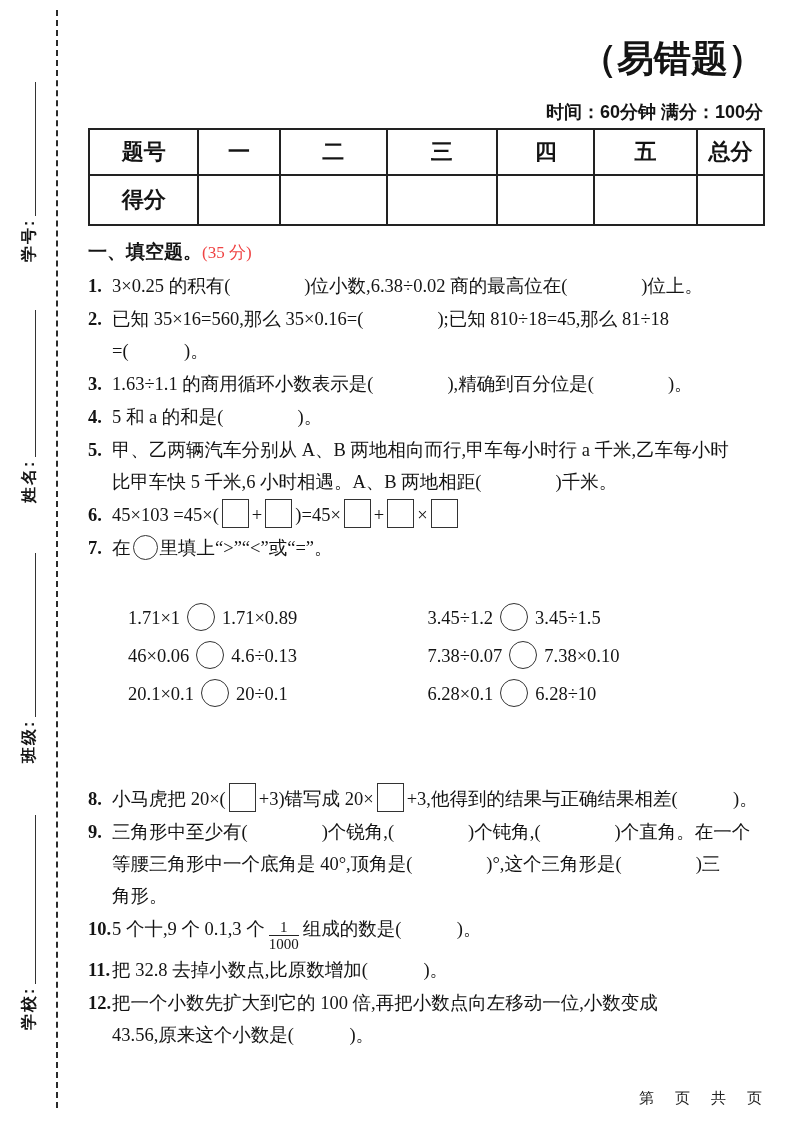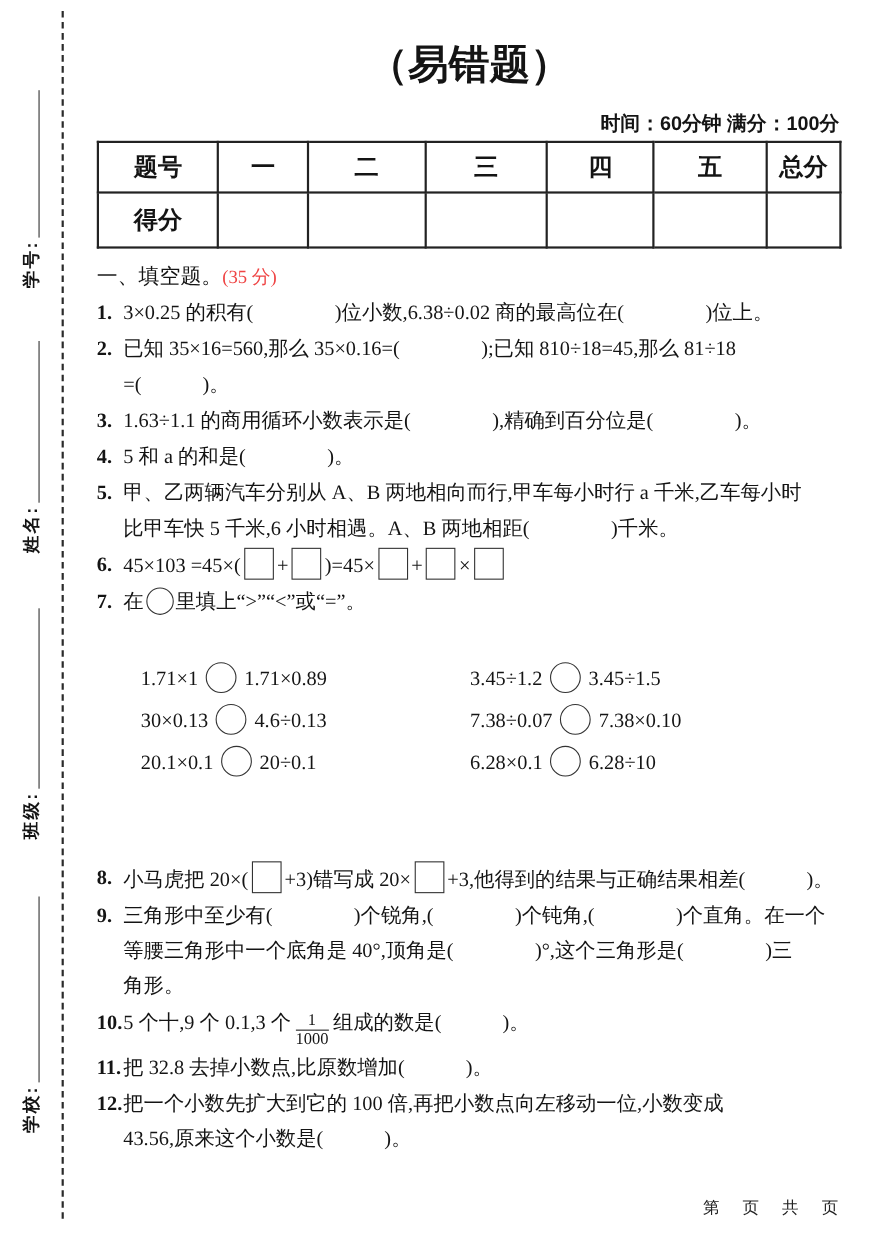--- a/index.html
+++ b/index.html
@@ -32,39 +32,39 @@
   .sb-banji{width:210px;top:763px;}
   .sb-xuexiao{width:215px;top:1030px;}
   
   .content{position:absolute;left:88px;top:26px;width:677px;}
   .title{
     text-align:center;font-family:"Liberation Sans", sans-serif;
     font-weight:bold;font-size:42px;line-height:1.25;letter-spacing:0px;
     margin:0;
   }
   .subtitle{
-    text-align:center;font-family:"Liberation Sans", sans-serif;
+    text-align:right;font-family:"Liberation Sans", sans-serif;
     font-weight:bold;font-size:37px;margin:8px 0 0 0;
   }
   .exam-info{
     text-align:right;font-family:"Liberation Sans", sans-serif;
     font-weight:600;font-size:18px;margin-top:16px;padding-right:2px;
   }
   table.score{
     width:100%;border-collapse:collapse;margin-top:4px;table-layout:fixed;
   }
   table.score td{
     border:2px solid #222;text-align:center;
     font-family:"Liberation Sans", sans-serif;font-weight:bold;font-size:22px;
   }
   tr.r1 td{height:42px;}
   tr.r2 td{height:46px;}
   
   .section-head{margin-top:11px;font-size:19px;line-height:30px;}
-  .section-title{font-family:"Liberation Sans", sans-serif;font-weight:normal;}
+  .section-title{font-family:"Liberation Sans", sans-serif;font-weight:bold;}
   .section-points{color:#ef4444;font-size:17px;}
   .questions{font-size:18.5px;line-height:32px;margin-top:2px;}
   .q{display:flex;margin-bottom:1px;}
   .q-num{font-weight:bold;min-width:24px;flex:0 0 auto;}
   .q-text{white-space:pre-wrap;flex:1;}
   .box{
     display:inline-block;width:25px;height:27px;
     border:1.3px solid #333;vertical-align:-7px;margin:0 3px;
     background:#fff;
   }
@@ -177,21 +177,21 @@
         <span class="q-num">6.</span>
         <div class="q-text"><span>45×103 =45×(</span><span class="box"></span><span>+</span><span class="box"></span><span>)=45×</span><span class="box"></span><span>+</span><span class="box"></span><span>×</span><span class="box"></span></div>
       </div>
 
       <div class="q">
         <span class="q-num">7.</span>
         <div class="q-text"><span>在</span><span class="circle small"></span><span>里填上“&gt;”“&lt;”或“=”。</span>
           <div class="cmp-grid">
             <div class="cmp-item"><span>1.71×1</span><span class="circle"></span><span>1.71×0.89</span></div>
             <div class="cmp-item"><span>3.45÷1.2</span><span class="circle"></span><span>3.45÷1.5</span></div>
-            <div class="cmp-item"><span>30×0.13</span><span class="circle"></span><span>4.6÷0.13</span></div>
+            <div class="cmp-item"><span>46×0.06</span><span class="circle"></span><span>4.6÷0.13</span></div>
             <div class="cmp-item"><span>7.38÷0.07</span><span class="circle"></span><span>7.38×0.10</span></div>
             <div class="cmp-item"><span>20.1×0.1</span><span class="circle"></span><span>20÷0.1</span></div>
             <div class="cmp-item"><span>6.28×0.1</span><span class="circle"></span><span>6.28÷10</span></div>
           </div>
         </div>
       </div>
 
       <div class="q">
         <span class="q-num">8.</span>
         <div class="q-text"><span>小马虎把 20×(</span><span class="box"></span><span>+3)错写成 20×</span><span class="box"></span><span>+3,他得到的结果与正确结果相差(　　　)。</span></div>

